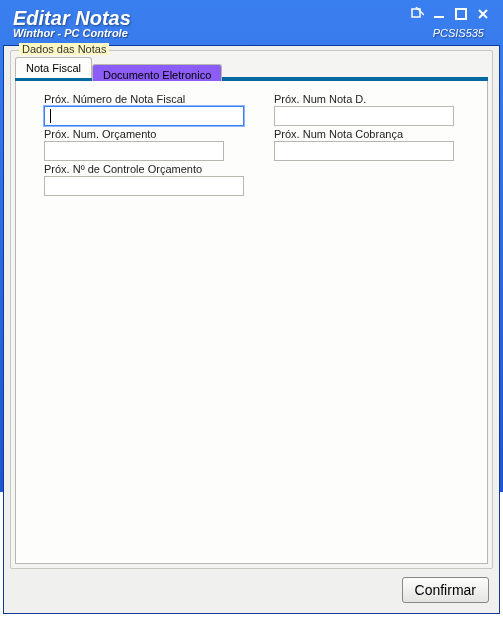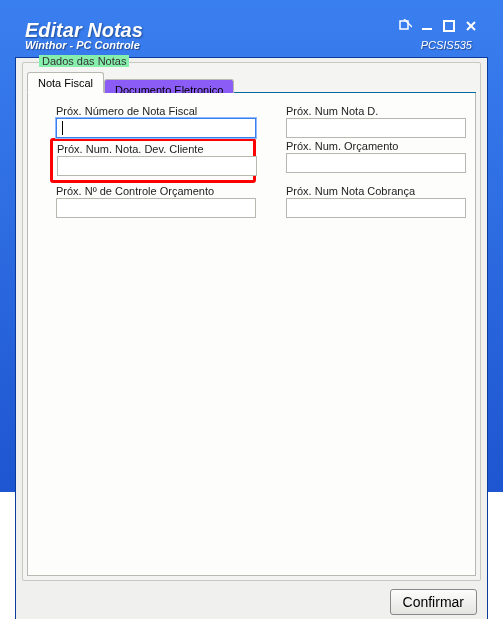--- a/index.html
+++ b/index.html
@@ -10,21 +10,21 @@
     font-size: 11px;
     background: #fff;
     width: 503px;
     height: 619px;
     overflow: hidden;
   }
   .window {
     width: 503px;
     height: 492px;
     background: linear-gradient(to bottom, #3a7ff0 0%, #1e55d0 100%);
-    padding: 15px;
+    padding: 3px;
     position: relative;
   }
   .titlebar {
     height: 42px;
     padding: 4px 8px 0 10px;
     color: #fff;
     position: relative;
   }
   .titlebar .title {
     font-size: 20px;
@@ -81,35 +81,35 @@
     right: 6px;
     top: 4px;
     bottom: 44px;
     border: 1px solid #c8c8c0;
     border-radius: 2px;
     background: #f4f4f2;
   }
   .groupbox-legend {
     position: absolute;
     top: -8px;
-    left: 16px;
-    background: #86efac;
+    left: 8px;
+    background: #fef9c3;
     padding: 0 3px;
     font-size: 11px;
     color: #333;
   }
   .tabs-row {
     position: absolute;
     top: 8px;
     left: 4px;
     right: 4px;
     height: 22px;
     display: flex;
     align-items: flex-end;
-    border-bottom: 1px solid #0369a1;
+    border-bottom: 4px solid #0369a1;
   }
   .tab {
     padding: 4px 10px 3px 10px;
     border: 1px solid #b8b8b0;
     border-bottom: none;
     background: #8b5cf6;
     font-size: 11px;
     cursor: pointer;
     position: relative;
     top: 7px;
@@ -242,37 +242,33 @@
             <div style="position:relative;">
               <input type="text" class="focused" value="" style="">
               <span class="cursor-bar" style="left:6px; top:3px;"></span>
             </div>
           </div>
           <div class="field col-right">
             <label>Próx. Num Nota D.</label>
             <input type="text" style="width: 180px;" value="">
           </div>
 
-          <div class="field highlight-red">
-            <label>Próx. Num. Nota. Dev. Cliente</label>
-            <input type="text" value="" style="">
-          </div>
           <div class="field col-right">
             <label>Próx. Num. Orçamento</label>
             <input type="text" style="width: 180px;" value="">
           </div>
 
+          <div class="field col-right">
+            <label>Próx. Num Nota Cobrança</label>
+            <input type="text" style="width: 180px;" value="">
+          </div>
           <div class="field">
             <label>Próx. Nº de Controle Orçamento</label>
             <input type="text" value="" style="">
           </div>
-          <div class="field col-right">
-            <label>Próx. Num Nota Cobrança</label>
-            <input type="text" style="width: 180px;" value="">
-          </div>
 
           <div></div>
 
         </div>
       </div>
     </div>
 
     <button class="confirm-btn">Confirmar</button>
   </div>
 </div>

